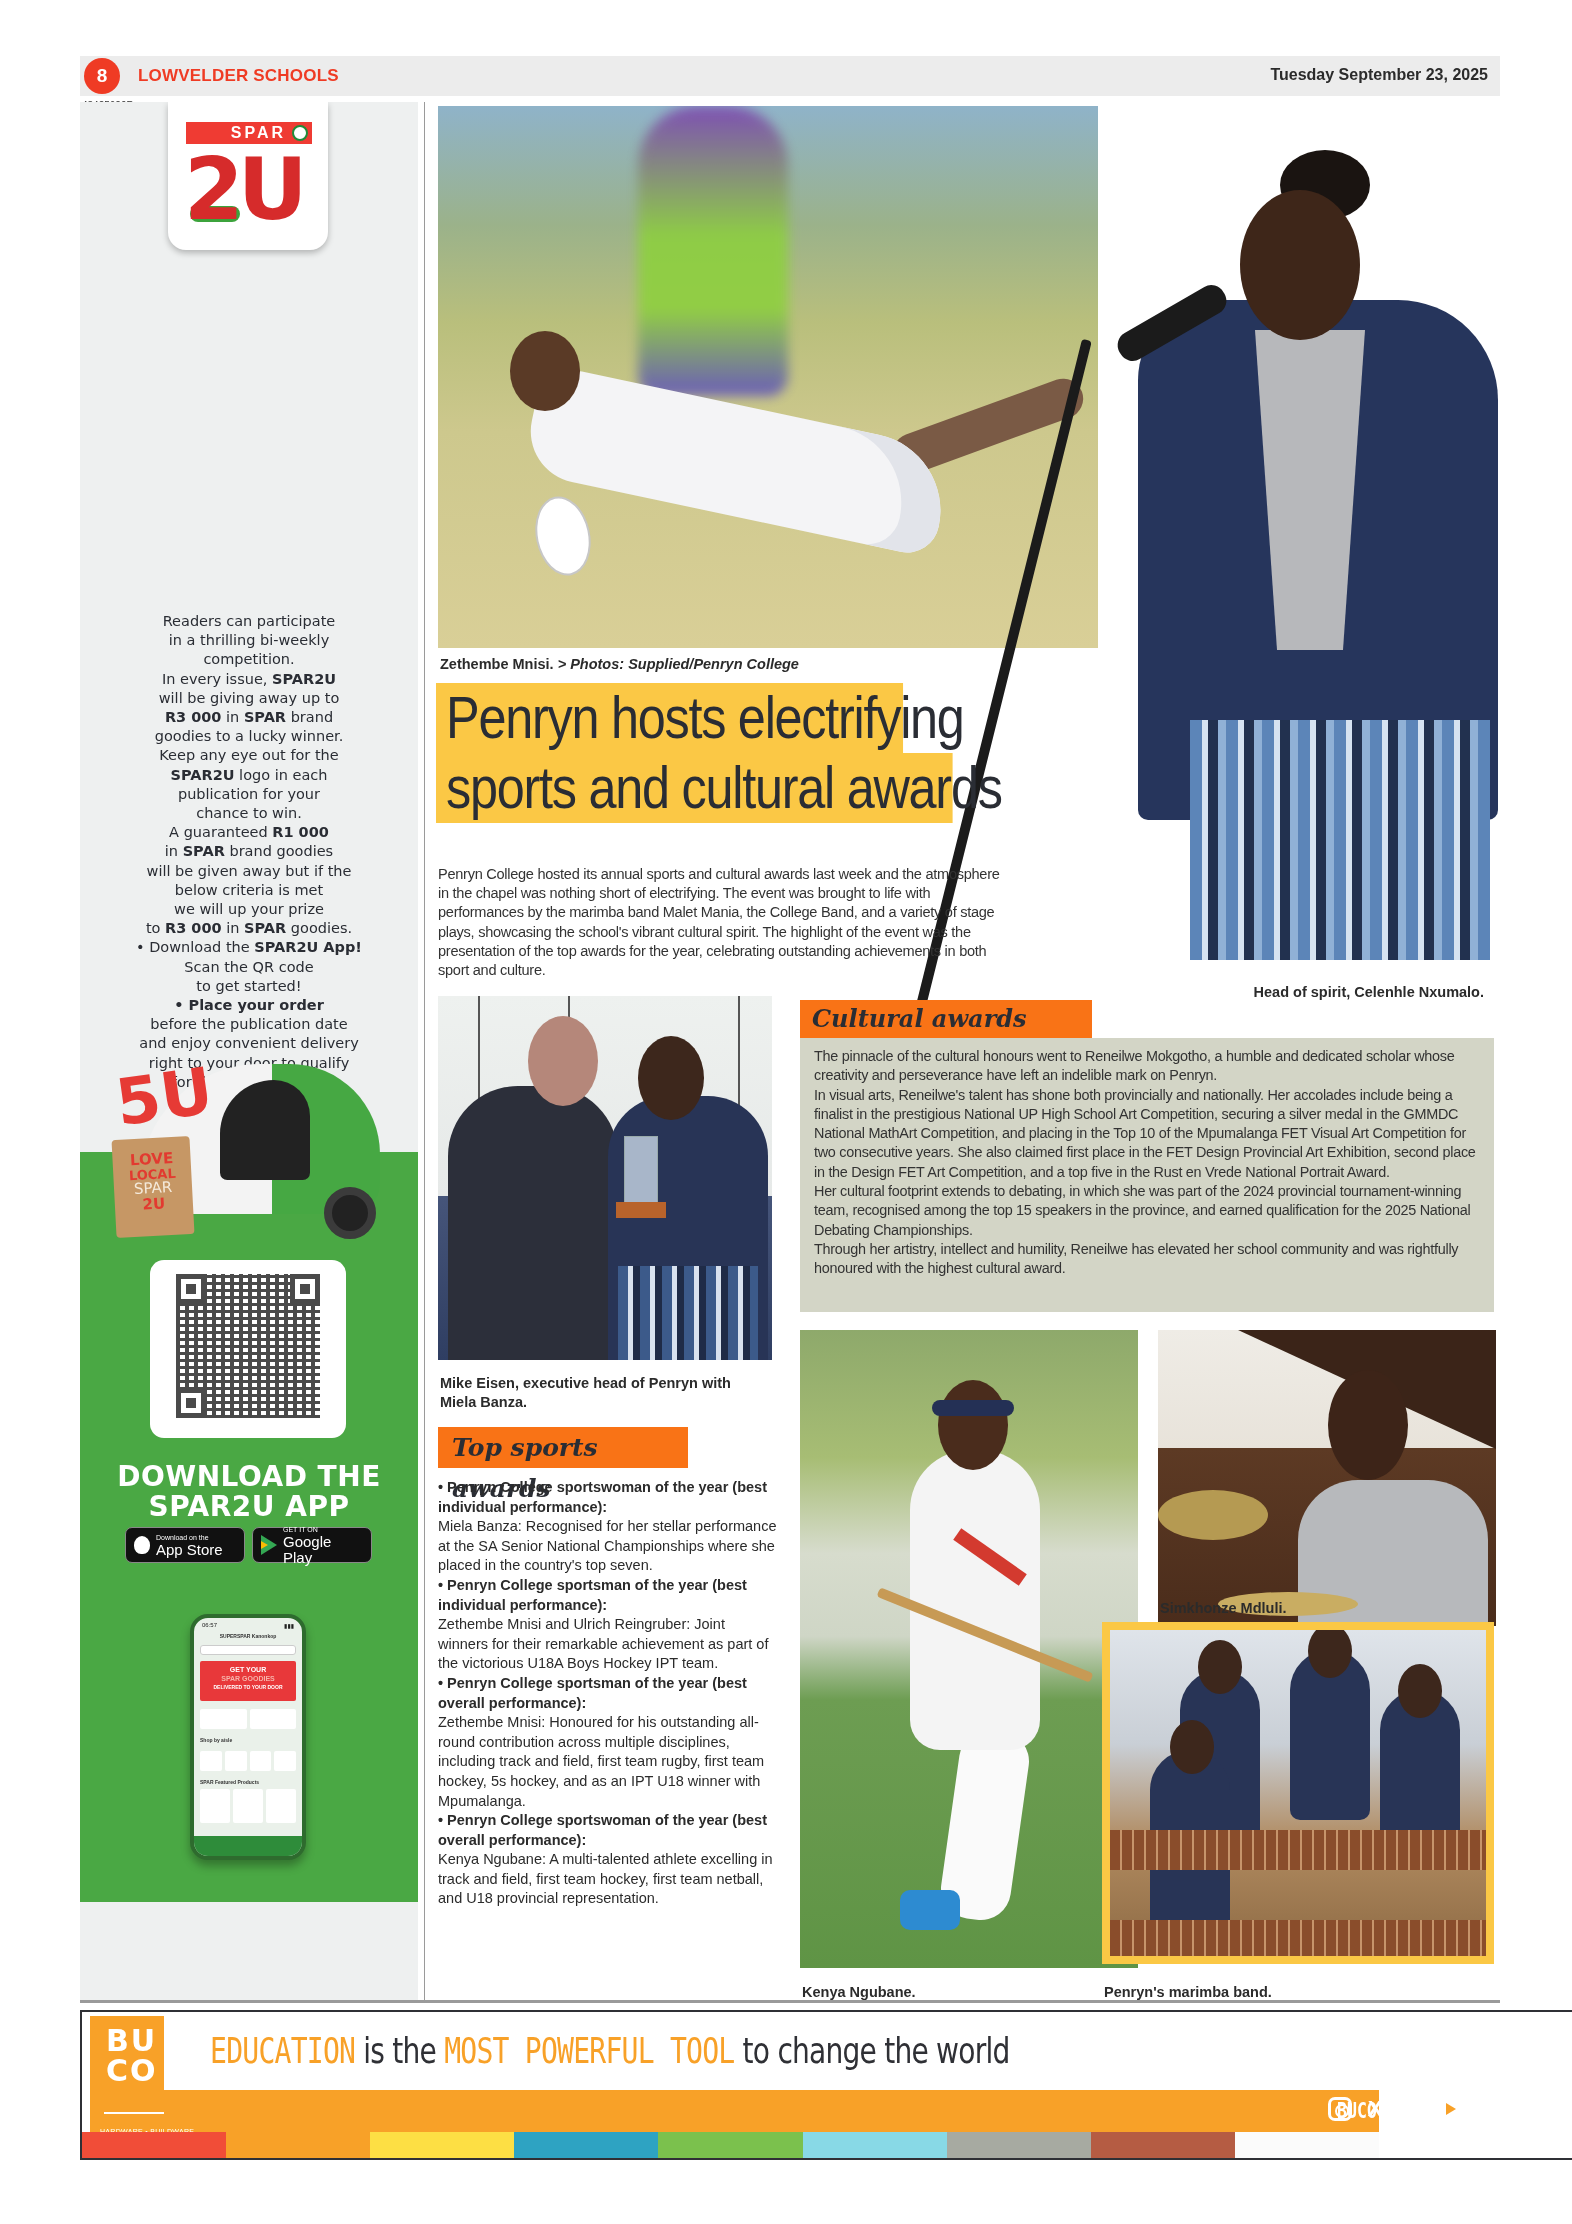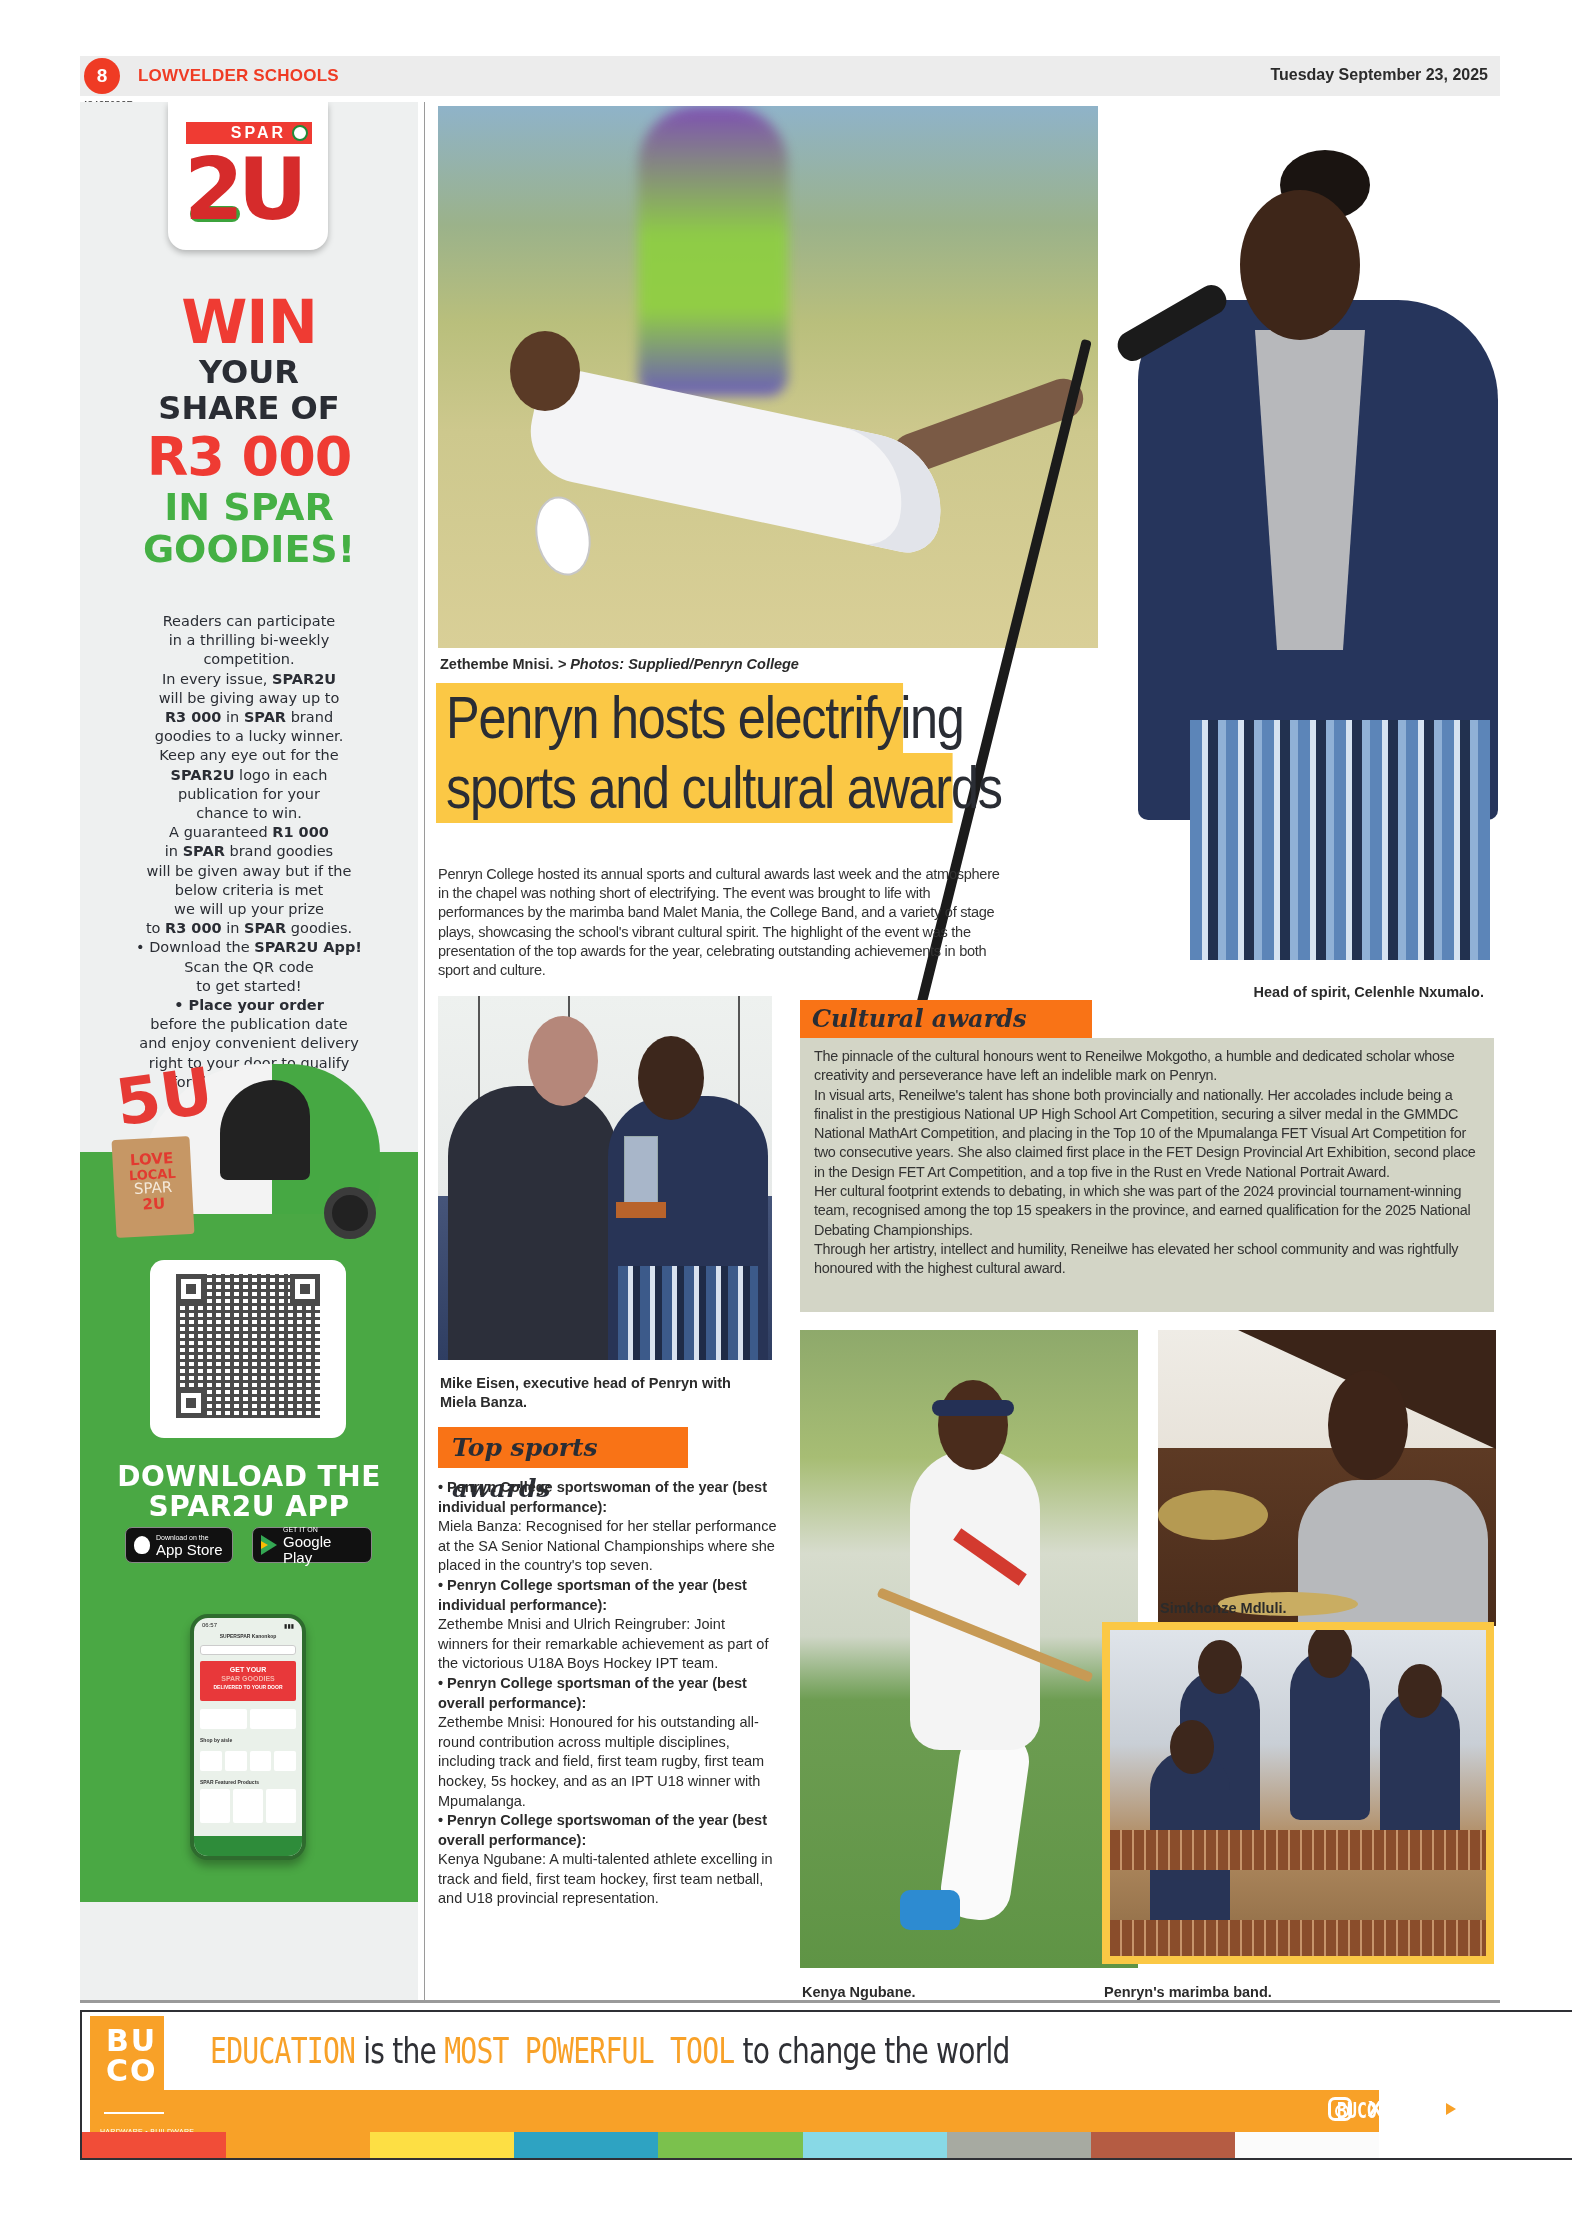--- a/index.html
+++ b/index.html
@@ -49,21 +49,21 @@
       repeating-linear-gradient(90deg, #2b2b2b 0 4px, transparent 4px 9px),
       repeating-linear-gradient(0deg, #2b2b2b 0 3px, transparent 3px 7px);
       position: relative; opacity: 0.85; }
   .qr-finder { position: absolute; width: 30px; height: 30px; background: #fff; border: 5px solid #2b2b2b; box-shadow: inset 0 0 0 5px #fff, inset 0 0 0 12px #2b2b2b; }
   .qr-finder.tl { left: 0; top: 0; } .qr-finder.tr { right: 0; top: 0; } .qr-finder.bl { left: 0; bottom: 0; }
 
   .download-title { position: absolute; left: 0; top: 1460px; width: 338px; text-align: center; color: #fff; font-family: "DejaVu Sans", sans-serif; font-weight: bold; font-size: 28px; line-height: 30px; letter-spacing: 0.5px; }
   .store-btn { position: absolute; top: 1525px; height: 36px; background: #111; border: 1px solid #888; border-radius: 7px; color: #fff; display: flex; align-items: center; padding: 0 8px; gap: 6px; }
   .store-btn .small { font-size: 7px; display: block; line-height: 9px; }
   .store-btn .big { font-size: 15px; display: block; line-height: 16px; }
-  .store-btn.apple { left: 45px; width: 108px; }
+  .store-btn.apple { left: 45px; width: 120px; }
   .store-btn.google { left: 172px; width: 120px; }
   .apple-icon { width: 16px; height: 18px; background: #fff; border-radius: 50% 50% 45% 45%; position: relative; }
   .play-icon { width: 0; height: 0; border-top: 10px solid transparent; border-bottom: 10px solid transparent; border-left: 16px solid #34a853; position: relative; }
   .play-icon::after { content: ""; position: absolute; left: -16px; top: -4px; width: 0; height: 0; border-top: 4px solid transparent; border-bottom: 4px solid transparent; border-left: 7px solid #fbbc04; }
 
   .phone { position: absolute; left: 110px; top: 1612px; width: 116px; height: 246px; background: #eaf1ea; border: 4px solid #2e6b2e; border-radius: 18px; overflow: hidden; box-shadow: 0 6px 10px rgba(0,0,0,0.3); }
   .phone-status { font-size: 6px; color: #222; padding: 4px 8px; display: flex; justify-content: space-between; }
   .phone-store { font-size: 5px; font-weight: bold; text-align: center; color: #333; }
   .phone-search { margin: 6px 6px; height: 10px; background: #fff; border: 1px solid #ccc; border-radius: 3px; }
   .phone-banner { margin: 4px 6px; height: 40px; background: #e8383a; color: #fff; text-align: center; font-size: 7px; font-weight: bold; padding-top: 4px; line-height: 9px; border-radius: 2px; }
@@ -211,28 +211,20 @@
 <div class="spar-ad">
   <div class="spar-logo-card">
     <div class="spar-logo-bar">
       <span>SPAR</span>
       <span class="spar-tree"></span>
     </div>
     <div class="spar-2u-base"></div>
     <div class="spar-2u"><span class="two">2U</span></div>
   </div>
 
-  <div class="win-block">
-    <div class="win-1">WIN</div>
-    <div class="win-2">YOUR</div>
-    <div class="win-3">SHARE OF</div>
-    <div class="win-4">R3 000</div>
-    <div class="win-5">IN SPAR</div>
-    <div class="win-6">GOODIES!</div>
-  </div>
 
   <div class="promo-text" id="promo-text">
       <div><span>Readers can participate</span></div>
       <div><span>in a thrilling bi-weekly</span></div>
       <div><span>competition.</span></div>
       <div><span>In every issue, </span><b>SPAR2U</b></div>
       <div><span>will be giving away up to</span></div>
       <div><b>R3 000</b><span> in </span><b>SPAR</b><span> brand</span></div>
       <div><span>goodies to a lucky winner.</span></div>
       <div><span>Keep any eye out for the</span></div>

